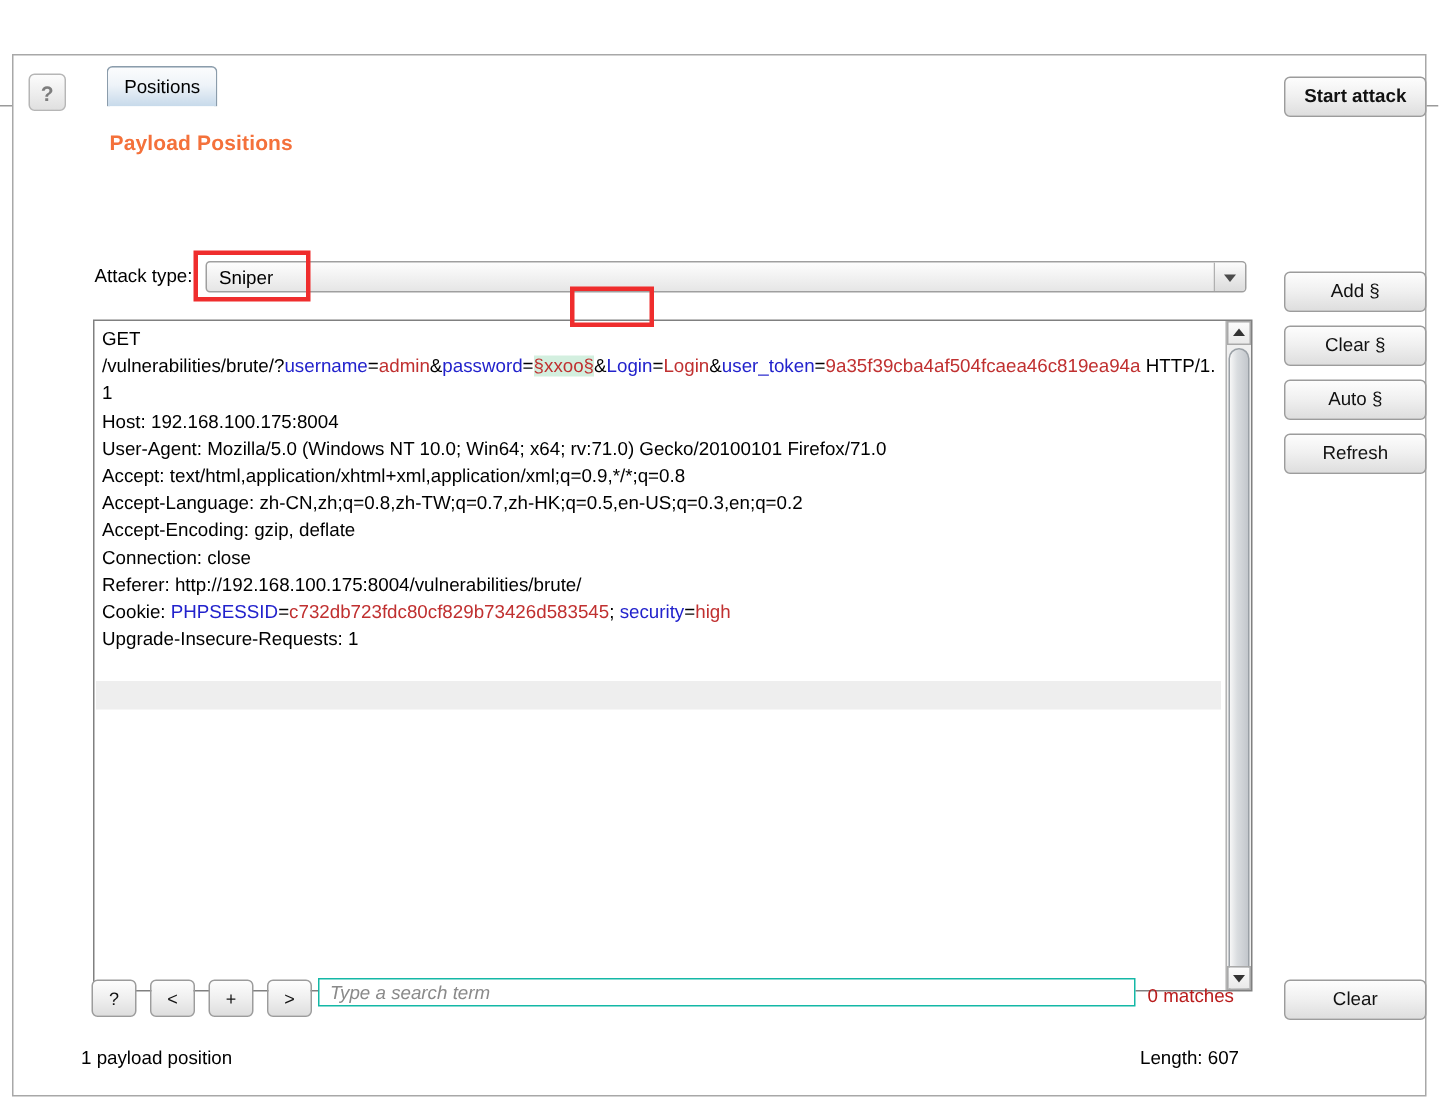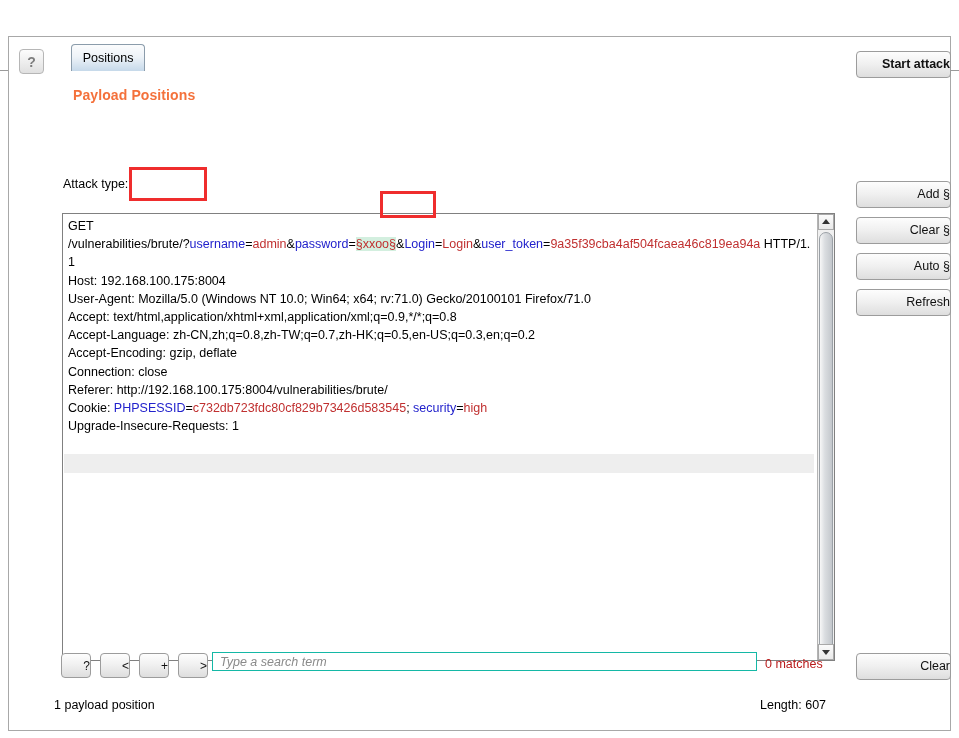--- a/index.html
+++ b/index.html
@@ -231,21 +231,21 @@
     border: 1px solid #9c9c9c;
     border-radius: 4px;
     font-size: 12.5px;
     text-align: center;
     color: #111;
     box-sizing: border-box;
     cursor: pointer;
     line-height: 1;
     display: flex;
     align-items: center;
-    justify-content: flex-end;
+    justify-content: center;
   }
   .btn-wide { left: 847px; width: 95px; height: 27px; }
   .btn-bold { font-weight: bold; }
 
   
   .sq {
     position: absolute;
     width: 30px; height: 25px;
     font-size: 12px;
   }
@@ -310,20 +310,24 @@
 
 <div class="panel">
 
   <div class="helpicon" style="left:10px; top:12px;">?</div>
 
   <div class="title">Payload Positions</div>
 
 
   <div class="atk-label">Attack type:</div>
 
+  <div class="combo">
+    <span class="combo-text">Sniper</span>
+    <span class="combo-arrow"></span>
+  </div>
   <div class="annot" style="left:120px; top:130px; width:78px; height:34px;"></div>
 
   <div class="editor">
     <div class="cur-line"></div>
 
     <div class="editor-text"><span>GET</span>
 <span class="k-black">/vulnerabilities/brute/?</span><span class="k-blue">username</span><span class="k-black">=</span><span class="k-red">admin</span><span class="k-black">&amp;</span><span class="k-blue">password</span><span class="k-black">=</span><span class="marker">§xxoo§</span><span class="k-black">&amp;</span><span class="k-blue">Login</span><span class="k-black">=</span><span class="k-red">Login</span><span class="k-black">&amp;</span><span class="k-blue">user_token</span><span class="k-black">=</span><span class="k-red">9a35f39cba4af504fcaea46c819ea94a</span><span class="k-black"> </span><span class="k-black">HTTP/1.1</span>
 <span>Host: 192.168.100.175:8004</span>
 <span>User-Agent: Mozilla/5.0 (Windows NT 10.0; Win64; x64; rv:71.0) Gecko/20100101 Firefox/71.0</span>
 <span>Accept: text/html,application/xhtml+xml,application/xml;q=0.9,*/*;q=0.8</span>

